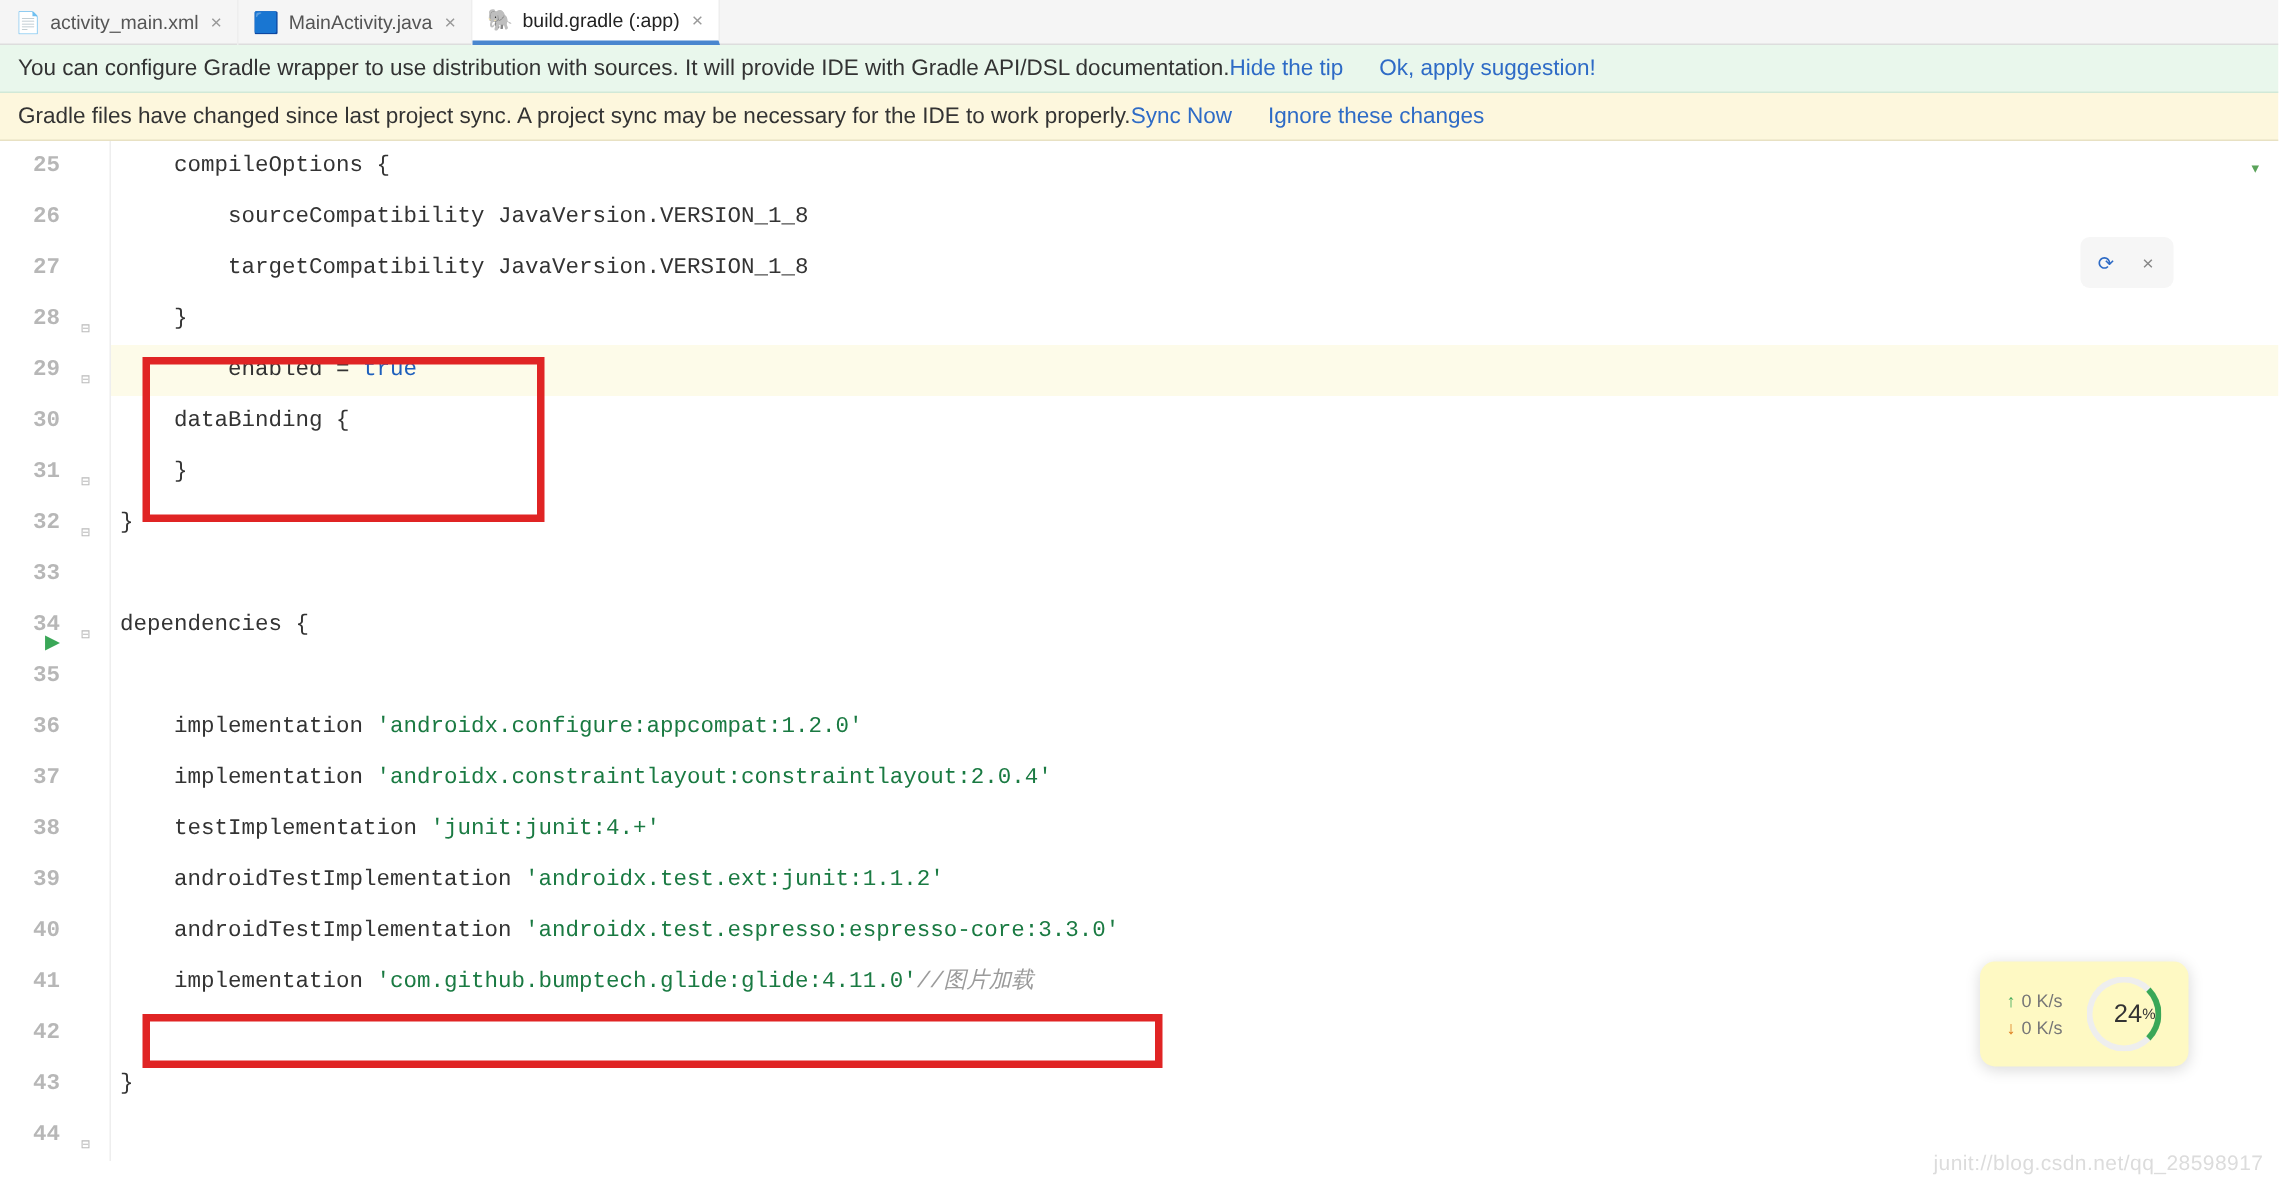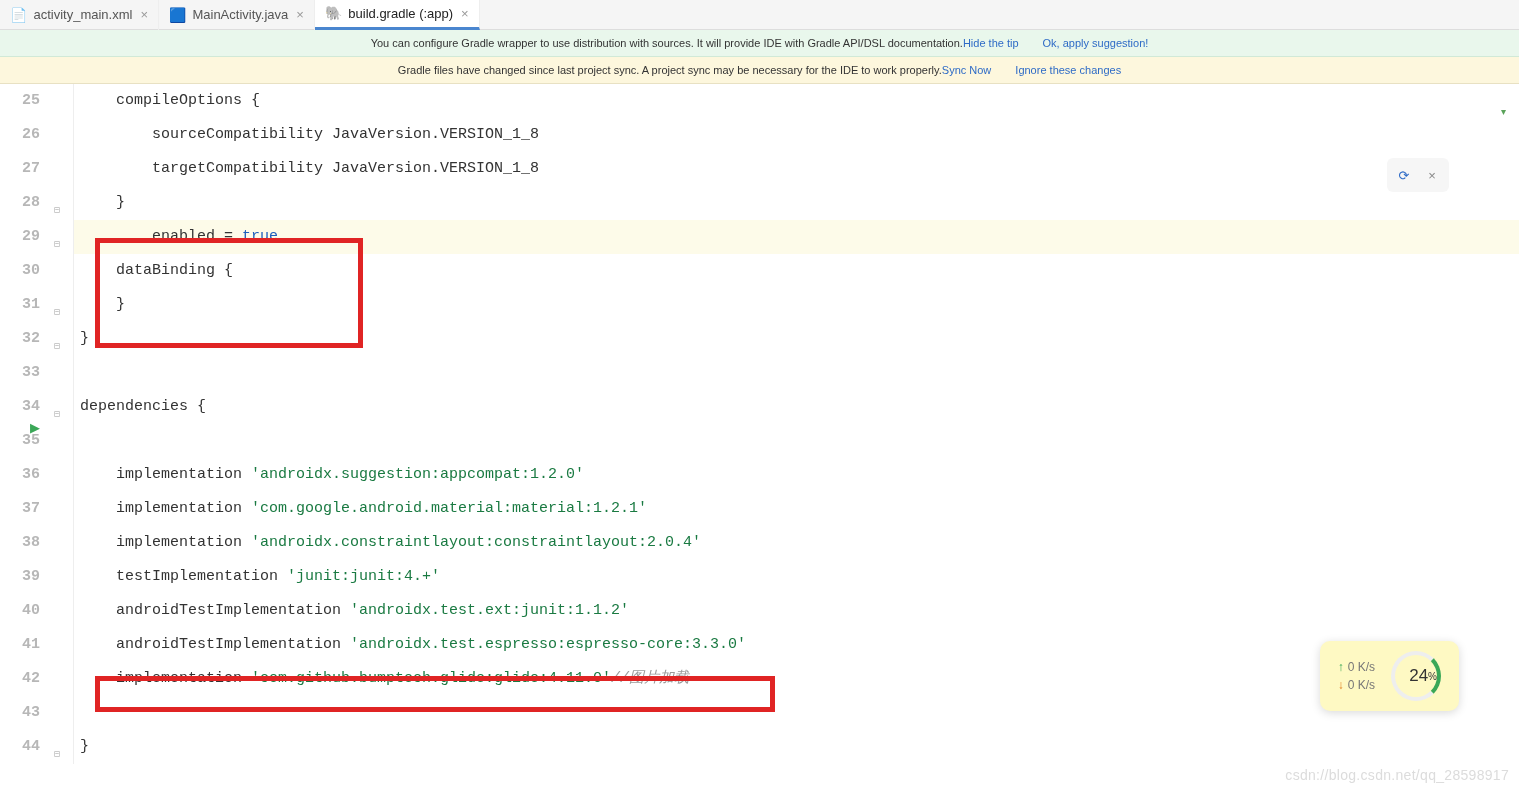--- a/index.html
+++ b/index.html
@@ -34,23 +34,23 @@
   .tab.active {
     background: #fff;
     border-bottom: 3px solid #4a86cf;
     color: #222;
   }
   .tab .icon { font-size: 14px; }
   .tab .close { color: #999; margin-left: 2px; }
   .banner {
     display: flex;
     align-items: center;
-    justify-content: center;
+    justify-content: flex-start;
     padding: 7px 12px;
-    font-size: 11px;
+    font-size: 15px;
   }
   .banner.green { background: #e9f7ec; border-bottom: 1px solid #d1e9d7; }
   .banner.yellow { background: #fdf7dd; border-bottom: 1px solid #e8e1c3; }
   .banner .actions { display: flex; gap: 24px; }
   .banner .actions span { color: #2e6bc6; cursor: pointer; }
   .editor {
     display: flex;
     font-family: Consolas, "Courier New", monospace;
     font-size: 15px;
     line-height: 34px;
@@ -230,22 +230,21 @@
     <div class="line">        sourceCompatibility JavaVersion.VERSION_1_8</div>
     <div class="line">        targetCompatibility JavaVersion.VERSION_1_8</div>
     <div class="line">    }</div>
     <div class="line hl"><span>        enabled = </span><span class="kw-true">true</span></div>
     <div class="line">    dataBinding {</div>
     <div class="line">    }</div>
     <div class="line">}</div>
     <div class="line"></div>
     <div class="line">dependencies {</div>
     <div class="line"></div>
-    <div class="line"><span>    implementation </span><span class="str">'androidx.suggestion:appcompat:1.2.0'</span></div>
-    <div class="line"><span>    implementation </span><span class="str">'com.google.android.material:material:1.2.1'</span></div>
+    <div class="line"><span>    implementation </span><span class="str">'androidx.configure:appcompat:1.2.0'</span></div>
     <div class="line"><span>    implementation </span><span class="str">'androidx.constraintlayout:constraintlayout:2.0.4'</span></div>
     <div class="line"><span>    testImplementation </span><span class="str">'junit:junit:4.+'</span></div>
     <div class="line"><span>    androidTestImplementation </span><span class="str">'androidx.test.ext:junit:1.1.2'</span></div>
     <div class="line"><span>    androidTestImplementation </span><span class="str">'androidx.test.espresso:espresso-core:3.3.0'</span></div>
     <div class="line"><span>    implementation </span><span class="str">'com.github.bumptech.glide:glide:4.11.0'</span><span class="cmt">//图片加载</span></div>
     <div class="line"></div>
     <div class="line">}</div>
   </div>
 </div>
 
@@ -264,13 +263,13 @@
   <div class="net-speeds">
     <span class="up">0 K/s</span>
     <span class="dn">0 K/s</span>
   </div>
   <div class="gauge">
     <span>24</span>
       <small>%</small>
   </div>
 </div>
 
-<div class="watermark">csdn://blog.csdn.net/qq_28598917</div>
+<div class="watermark">junit://blog.csdn.net/qq_28598917</div>
 
 </body></html>

